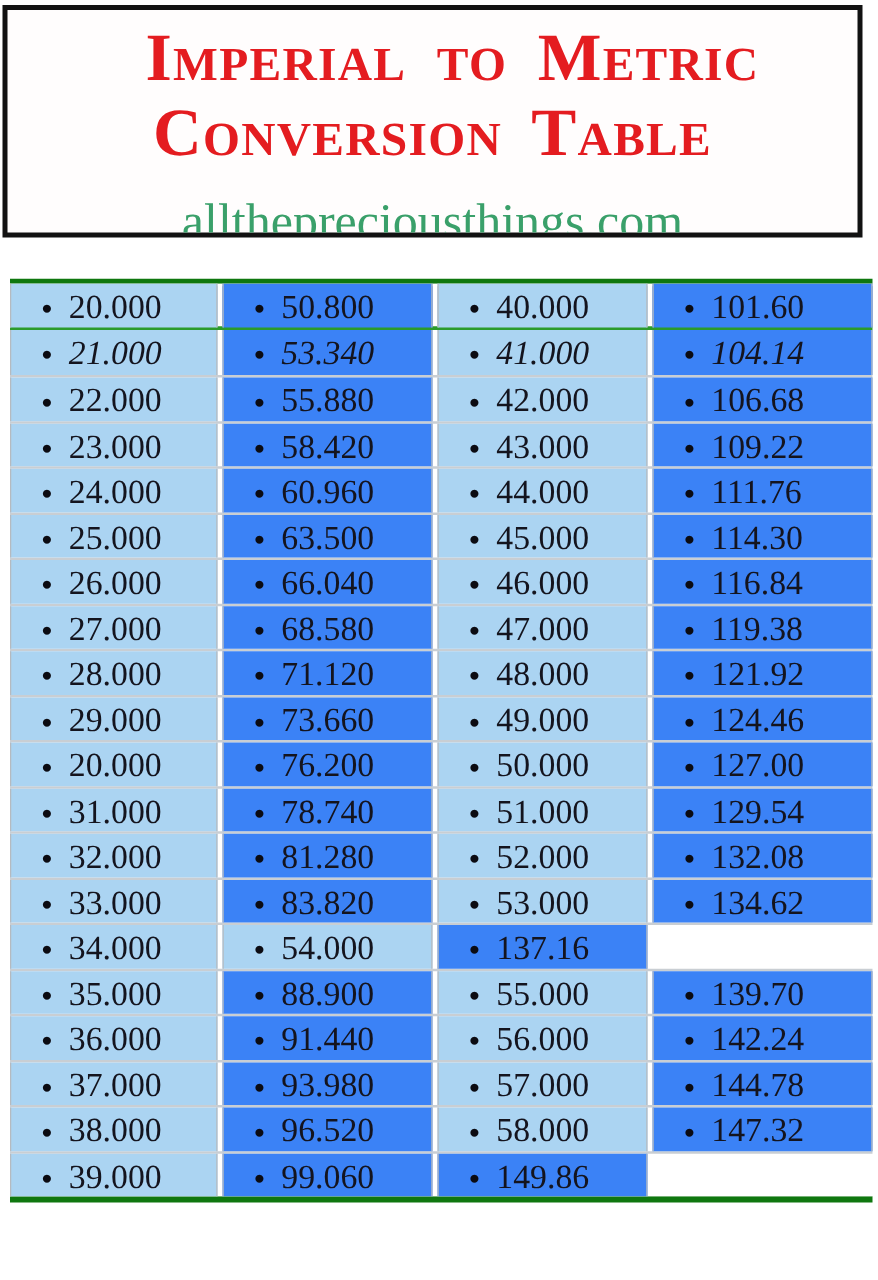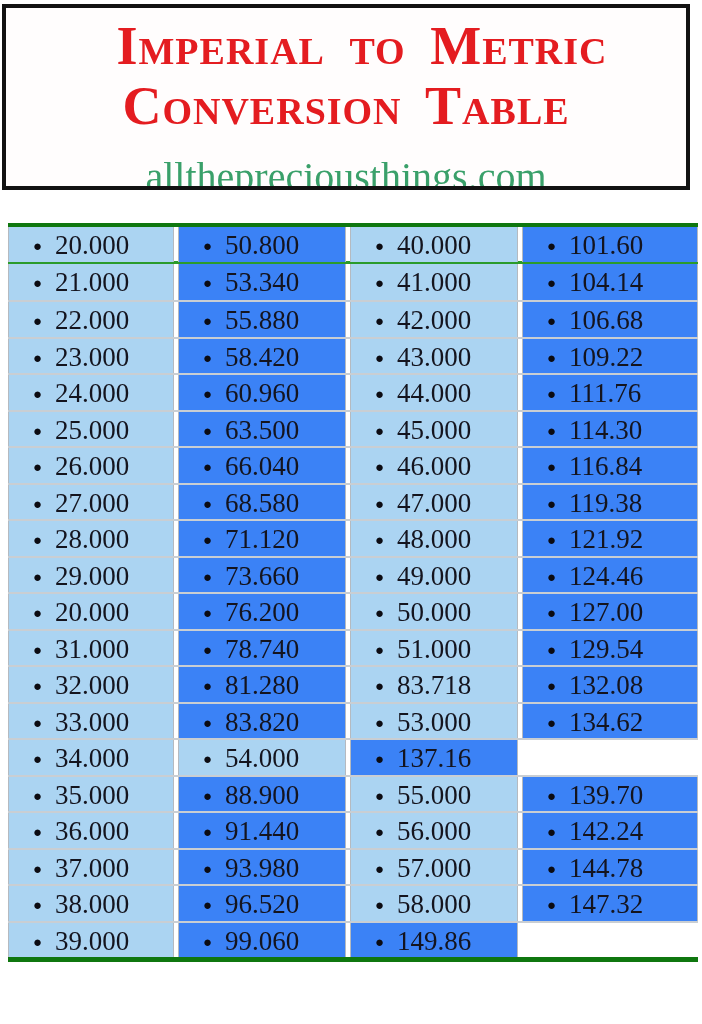--- a/index.html
+++ b/index.html
@@ -76,21 +76,21 @@
     color: #10101a;
     border-left: 1px solid var(--cell_border_gray);
     border-right: 1px solid var(--cell_border_gray);
     white-space: nowrap;
     margin-top: 36px;
   }
   .tbody { border-bottom: 5px solid var(--line_green_dark); }
   .data-row { height: 36.5px; }
   .data-row + .data-row { border-top: 2px solid var(--separator_gray); }
   .data-row:first-child { border-bottom: 3px solid var(--line_green_mid); }
-  .data-row:nth-child(2) { border-top: none; }
+  .data-row:nth-child(2) { border-top: none; font-style: italic; }
   .cell {
     border-left: 1px solid var(--cell_border_gray);
     border-right: 1px solid var(--cell_border_gray);
     overflow: hidden;
   }
   .blue { background: var(--cell_blue); }
   .white { background: #3b82f6; }
   .num {
     font-size: 27px;
     line-height: 36.5px;
@@ -197,21 +197,21 @@
   </div>
         <div class="grid-row data-row">
     <div class="cell blue num">31.000</div>
     <div class="cell white num">78.740</div>
     <div class="cell blue num">51.000</div>
     <div class="cell white num">129.54</div>
   </div>
         <div class="grid-row data-row">
     <div class="cell blue num">32.000</div>
     <div class="cell white num">81.280</div>
-    <div class="cell blue num">83.718</div>
+    <div class="cell blue num">52.000</div>
     <div class="cell white num">132.08</div>
   </div>
         <div class="grid-row data-row">
     <div class="cell blue num">33.000</div>
     <div class="cell white num">83.820</div>
     <div class="cell blue num">53.000</div>
     <div class="cell white num">134.62</div>
   </div>
         <div class="grid-row data-row">
     <div class="cell blue num">34.000</div>

